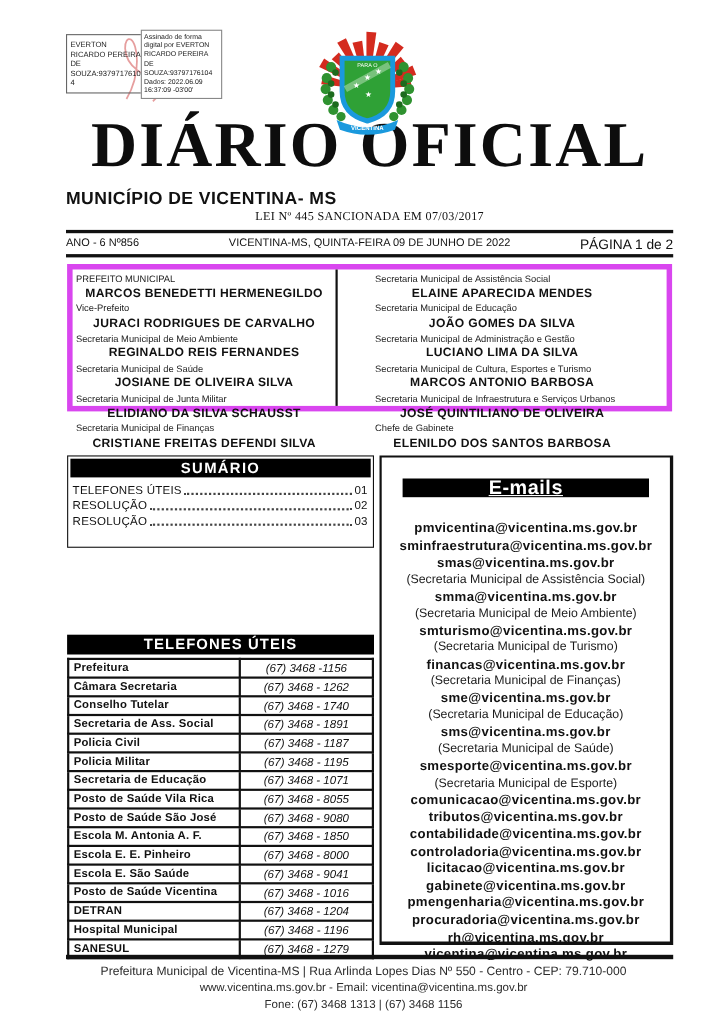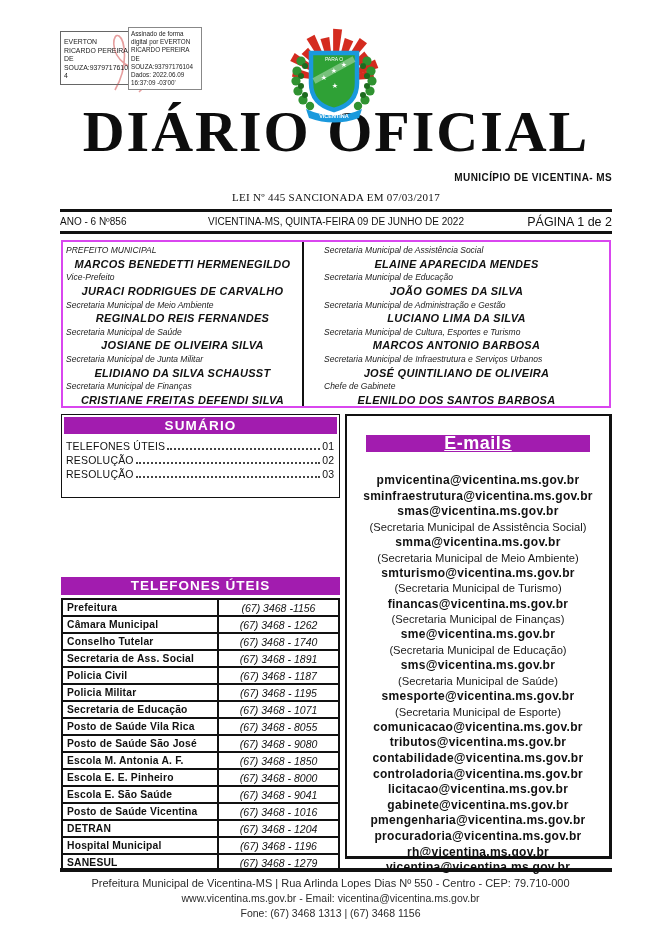--- a/index.html
+++ b/index.html
@@ -16,45 +16,45 @@
               font-size:6.3px;line-height:8.2px;color:#222;}
   .sig-squiggle{position:absolute;left:95px;top:26px;pointer-events:none;}
 
   
   .crest{position:absolute;left:283px;top:25px;width:102px;height:100px;z-index:5;}
 
   
   .gz-title{position:absolute;left:60px;top:98px;width:552px;text-align:center;
             font-family:"Liberation Serif","DejaVu Serif",serif;font-weight:bold;
             font-size:58px;letter-spacing:2px;color:#0d0d0d;white-space:nowrap;}
-  .gz-muni{position:absolute;left:60px;top:172px;width:552px;text-align:right;
-           font-size:10px;font-weight:bold;letter-spacing:.4px;}
+  .gz-muni{position:absolute;left:60px;top:172px;width:552px;text-align:left;
+           font-size:16px;font-weight:bold;letter-spacing:.4px;}
   .gz-law{position:absolute;left:60px;top:191px;width:552px;text-align:center;
           font-family:"Liberation Serif","DejaVu Serif",serif;font-size:11px;letter-spacing:.3px;}
   .rule{position:absolute;left:60px;width:552px;height:3px;background:#111;}
   .rule-1{top:209px;} .rule-2{top:231px;}
   .info-row{position:absolute;left:60px;top:212px;width:552px;height:19px;
             display:flex;align-items:center;}
   .info-edition{font-size:10px;width:130px;}
   .info-date{font-size:10px;flex:1;text-align:center;}
   .info-page{font-size:12.5px;width:130px;text-align:right;}
 
   
-  .officials{position:absolute;left:61px;top:240px;width:550px;height:168px;
-             border:2px solid #d946ef;box-sizing:border-box;display:flex;font-style:italic;}
+  .officials{position:absolute;left:61px;top:240px;width:550px;height:134px;
+             border:5px solid #d946ef;box-sizing:border-box;display:flex;}
   .off-col{box-sizing:border-box;padding-top:2px;}
   .off-col.left{width:241px;border-right:2px solid #111;}
   .off-col.right{flex:1;}
   .off-role{font-size:8.5px;line-height:12.5px;color:#222;padding-left:3px;white-space:nowrap;}
-  .off-col.right .off-role{padding-left:20px;}
+  .off-col.right .off-role{padding-left:34px;}
   .off-name{font-size:11px;font-weight:bold;line-height:14.8px;text-align:center;
             letter-spacing:.3px;white-space:nowrap;}
 
   
-  .bar{background:#a21caf;color:#fff;font-weight:bold;text-align:center;}
+  .bar{background:#000000;color:#fff;font-weight:bold;text-align:center;}
 
   
   .summary{position:absolute;left:61px;top:414px;width:279px;height:84px;
            border:1.5px solid #111;box-sizing:border-box;}
   .summary .bar{margin:2px;height:17px;line-height:17px;font-size:13.5px;letter-spacing:1.2px;}
   .sum-items{padding:3px 5px 0 4px;}
   .sum-row{display:flex;align-items:flex-end;font-size:10.5px;line-height:14px;}
   .sum-label{white-space:nowrap;letter-spacing:.2px;}
   .sum-dots{flex:1;border-bottom:2px dotted #444;margin:0 2px 3px 2px;}
   .sum-page{white-space:nowrap;}
@@ -242,21 +242,21 @@
   </div>
 
   <div class="bar phones-bar">TELEFONES ÚTEIS</div>
   <table class="phones">
     <tbody id="phone-rows">
         <tr>
           <td class="ph-name">Prefeitura</td>
           <td class="ph-num">(67) 3468 -1156</td>
         </tr>
         <tr>
-          <td class="ph-name">Câmara Municipal</td>
+          <td class="ph-name">Câmara Secretaria</td>
           <td class="ph-num">(67) 3468 - 1262</td>
         </tr>
         <tr>
           <td class="ph-name">Conselho Tutelar</td>
           <td class="ph-num">(67) 3468 - 1740</td>
         </tr>
         <tr>
           <td class="ph-name">Secretaria de Ass. Social</td>
           <td class="ph-num">(67) 3468 - 1891</td>
         </tr>

